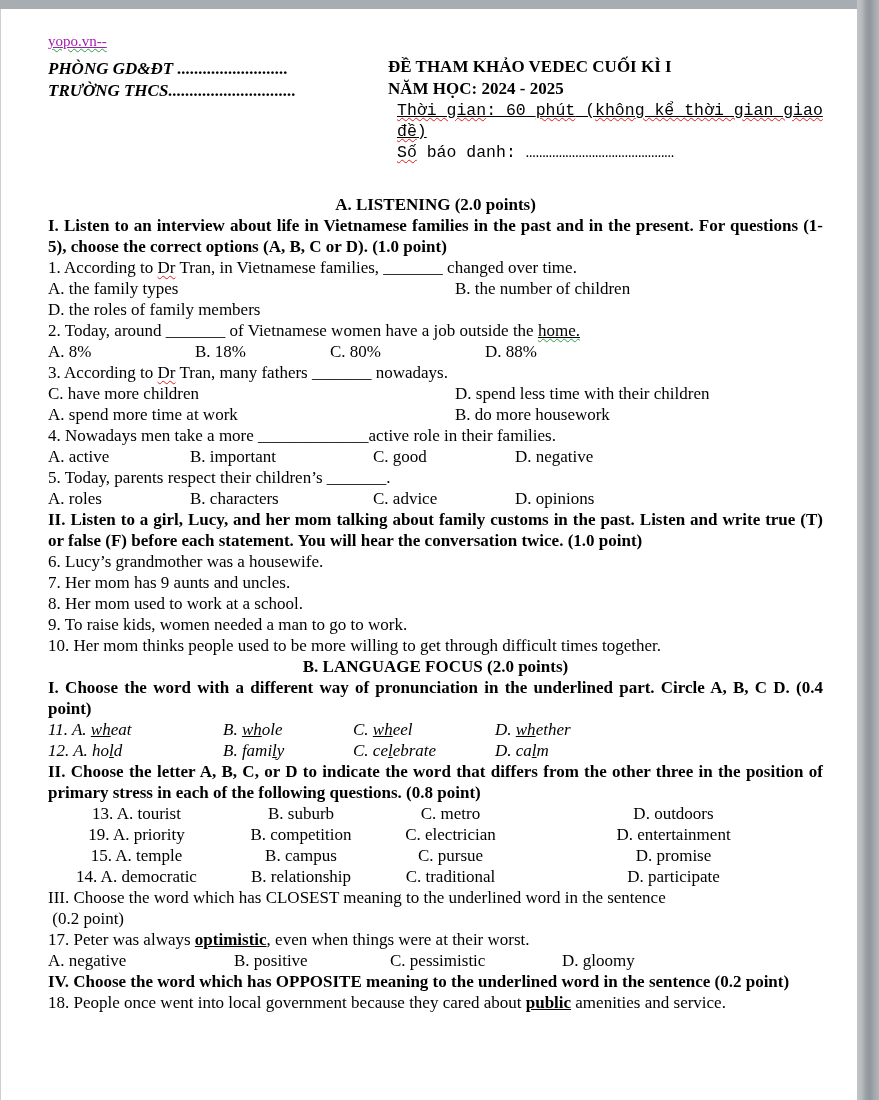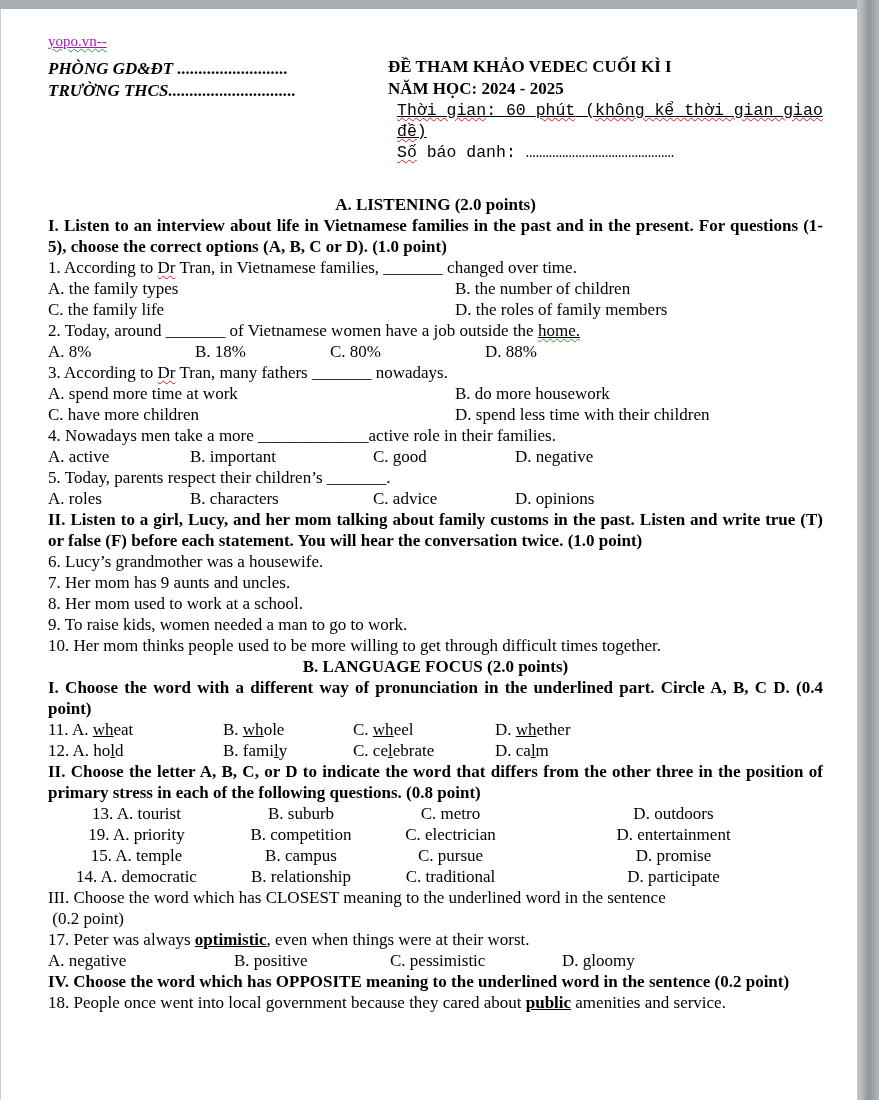--- a/index.html
+++ b/index.html
@@ -27,21 +27,21 @@
 
   .body-lines{position:absolute;top:182px;left:48px;width:775px;font-size:17px;line-height:21px;margin-top:12px;}
   .line{white-space:pre-wrap;}
   .center{text-align:center;font-weight:bold;}
   .para{font-weight:bold;text-align:justify;}
   .boldline{font-weight:normal;white-space:pre-wrap;}
   .opts2{display:grid;grid-template-columns:407px 1fr;}
   .opts4{display:grid;}
   .g-narrow{grid-template-columns:147px 135px 155px 1fr;}
   .g-mid{grid-template-columns:142px 183px 142px 1fr;}
-  .g-pron{grid-template-columns:175px 130px 142px 1fr;}
+  .g-pron{grid-template-columns:175px 130px 142px 1fr;font-style:italic;}
   .g-std{grid-template-columns:177px 152px 147px 1fr;text-align:center;}
   .g-wide{grid-template-columns:186px 156px 172px 1fr;}
 </style>
 </head>
 <body>
 
 <div class="top-strip"></div>
 <div class="right-strip"></div>
 <div class="left-edge"></div>
 
@@ -62,38 +62,37 @@
 
 <div class="body-lines" id="body-lines">
     <div class="center">A. LISTENING (2.0 points)</div>
     <div class="para">I. Listen to an interview about life in Vietnamese families in the past and in the present. For questions (1-5), choose the correct options (A, B, C or D). (1.0 point)</div>
     <div class="line"><span>1. According to </span><span class="sq-red">Dr</span><span> Tran, in Vietnamese families, _______ changed over time.</span></div>
     <div class="opts2">
       <span><span>A. the family types</span></span>
       <span><span>B. the number of children</span></span>
     </div>
     <div class="opts2">
-      <span><span>C. the family life</span></span>
       <span><span>D. the roles of family members</span></span>
     </div>
     <div class="line"><span>2. Today, around _______ of Vietnamese women have a job outside the </span><span class="u"><span class="sq-green">home.</span></span></div>
     <div class="opts4 g-narrow">
       <span><span>A. 8%</span></span>
       <span><span>B. 18%</span></span>
       <span><span>C. 80%</span></span>
       <span><span>D. 88%</span></span>
     </div>
     <div class="line"><span>3. According to </span><span class="sq-red">Dr</span><span> Tran, many fathers _______ nowadays.</span></div>
     <div class="opts2">
+      <span><span>C. have more children</span></span>
+      <span><span>D. spend less time with their children</span></span>
+    </div>
+    <div class="opts2">
       <span><span>A. spend more time at work</span></span>
       <span><span>B. do more housework</span></span>
-    </div>
-    <div class="opts2">
-      <span><span>C. have more children</span></span>
-      <span><span>D. spend less time with their children</span></span>
     </div>
     <div class="line"><span>4. Nowadays men take a more _____________active role in their families.</span></div>
     <div class="opts4 g-mid">
       <span><span>A. active</span></span>
       <span><span>B. important</span></span>
       <span><span>C. good</span></span>
       <span><span>D. negative</span></span>
     </div>
     <div class="line"><span>5. Today, parents respect their children’s _______.</span></div>
     <div class="opts4 g-mid">

